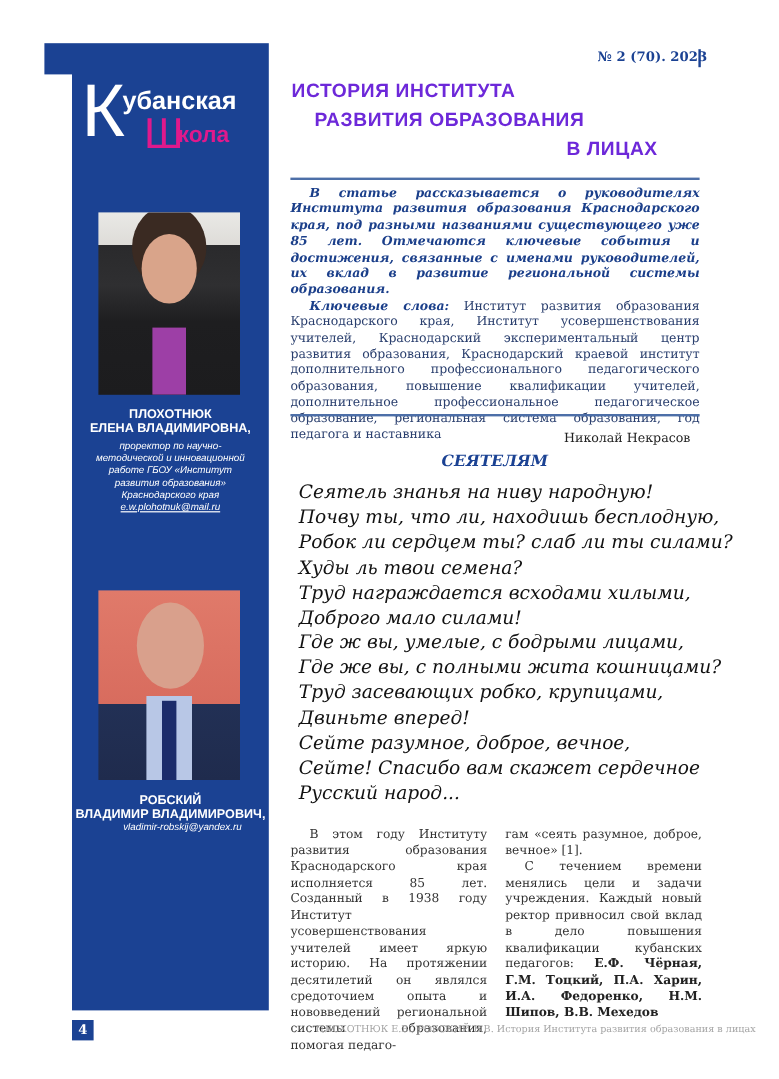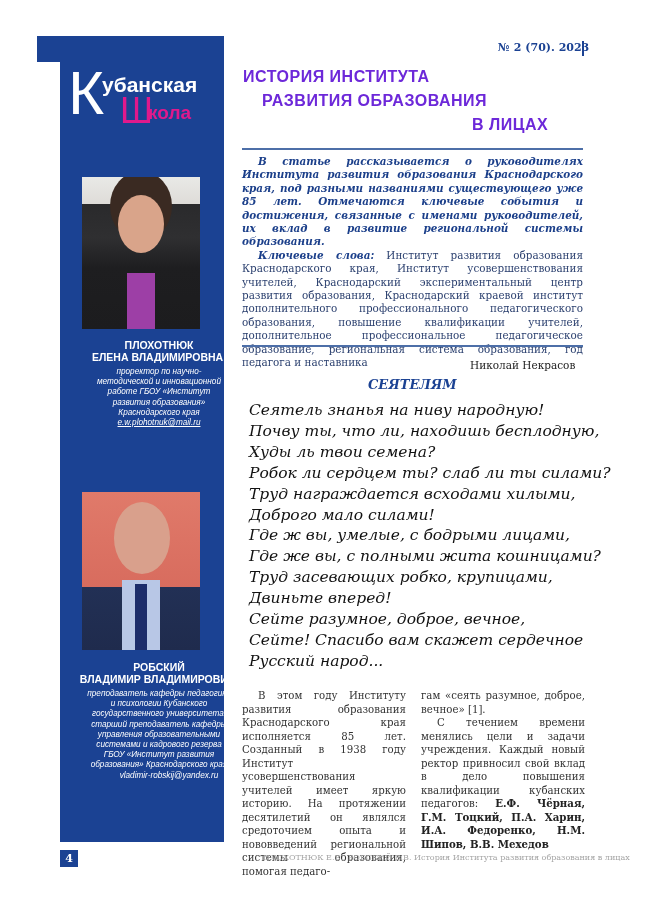--- a/index.html
+++ b/index.html
@@ -8,21 +8,21 @@
   .sidebar { position:absolute; left:60px; top:36px; width:164px; height:806px; background:#1b4293; }
   .logo { position:absolute; left:0; top:0; width:164px; height:110px; }
   .logo .big-k { position:absolute; left:8px; top:26px; font-family:"Liberation Sans", sans-serif; font-size:62px; line-height:62px; color:#ffffff; font-weight:400; }
   .logo .l1 { position:absolute; left:42px; top:37px; font-family:"Liberation Sans", sans-serif; font-size:21px; color:#ffffff; font-weight:bold; letter-spacing:0px; }
   .logo .big-sh { position:absolute; left:60px; top:57px; font-family:"Liberation Sans", sans-serif; font-size:36px; line-height:36px; color:#e0198c; }
   .logo .l2 { position:absolute; left:88px; top:66px; font-family:"Liberation Sans", sans-serif; font-size:19px; color:#e0198c; font-weight:bold; }
   .photo { position:absolute; left:22px; width:118px; border:0; }
   .photo1 { top:141px; height:152px; background:linear-gradient(180deg,#e9e9e6 0%,#dedcd8 18%,#2a2a2c 18%,#2f2f31 40%,#1e1e20 60%,#1c1c1e 100%); overflow:hidden; }
   .photo2 { top:456px; height:158px; background:linear-gradient(180deg,#e07a6a 0%,#d86c5e 60%,#223055 60%,#1f2b4d 100%); overflow:hidden; }
   .face { position:absolute; border-radius:50%; }
-  .person-info { position:absolute; left:0; width:164px; text-align:center; color:#ffffff; font-family:"Liberation Sans", sans-serif;padding-left:17px; }
+  .person-info { position:absolute; left:0; width:164px; text-align:center; color:#ffffff; font-family:"Liberation Sans", sans-serif; }
   .person-info .nm { font-weight:bold; font-size:10.5px; line-height:12px; }
   .person-info .ds { font-style:italic; font-size:8.2px; line-height:10.2px; margin-top:4px; }
   .issue { position:absolute; left:498px; top:41px; font-size:11px; font-weight:bold; color:#1b4293; }
   .issue-bar { position:absolute; left:582px; top:41px; width:1.5px; height:15px; background:#1b4293; }
   .title { position:absolute; font-family:"Liberation Sans", sans-serif; color:#6d28d9; font-size:16px; line-height:24px; letter-spacing:0.5px; }
   .rule { position:absolute; left:242px; width:341px; height:1.5px; background:#4d6fa8; }
   .abstract { position:absolute; left:242px; top:155px; width:341px; color:#1b3f8a; font-size:10.4px; line-height:13.4px; text-align:justify; }
   .abstract p { margin:0; text-indent:16px; }
   .abstract .lead { font-weight:bold; font-style:italic; }
   .abstract .kw-label { font-weight:bold; font-style:italic; }
@@ -66,21 +66,20 @@
   </div>
 
   <div class="photo photo2">
     <div class="face" style="left:32px;top:10px;width:56px;height:72px;background:#d9a08c;"></div>
     <div style="position:absolute;left:40px;top:88px;width:38px;height:70px;background:#b8c7e6;"></div>
     <div style="position:absolute;left:53px;top:92px;width:12px;height:66px;background:#1c2c6a;"></div>
   </div>
   <div class="person-info" style="top:625px;">
     <div class="nm">РОБСКИЙ</div>
     <div class="nm">ВЛАДИМИР ВЛАДИМИРОВИЧ,</div>
-    <div class="ds" style="padding:0 8px;">преподаватель кафедры педагогики и психологии Кубанского государственного университета, старший преподаватель кафедры управления образовательными системами и кадрового резерва ГБОУ «Институт развития образования» Краснодарского края</div>
     <div class="ds" style="margin-top:0;margin-left:20px;">vladimir-robskij@yandex.ru</div>
   </div>
 </aside>
 
 <div class="issue">№ 2 (70). 2023</div>
 <div class="issue-bar"></div>
 
 <h1 style="margin:0;">
   <span class="title" style="left:243px;top:65px;">ИСТОРИЯ ИНСТИТУТА</span>
   <span class="title" style="left:262px;top:89px;">РАЗВИТИЯ ОБРАЗОВАНИЯ</span>
@@ -94,22 +93,22 @@
   <p><span class="kw-label">Ключевые слова:</span> <span class="kw">Институт развития образования Краснодарского края, Институт усовершенствования учителей, Краснодарский экспериментальный центр развития образования, Краснодарский краевой институт дополнительного профессионального педагогического образования, повышение квалификации учителей, дополнительное профессиональное педагогическое образование, региональная система образования, год педагога и наставника</span></p>
 </section>
 
 <div class="rule" style="top:345px;"></div>
 
 <div class="author">Николай Некрасов</div>
 <div class="poem-title">СЕЯТЕЛЯМ</div>
 <div class="poem">
   <div>Сеятель знанья на ниву народную!</div>
   <div>Почву ты, что ли, находишь бесплодную,</div>
+  <div>Робок ли сердцем ты? слаб ли ты силами?</div>
   <div>Худы ль твои семена?</div>
-  <div>Робок ли сердцем ты? слаб ли ты силами?</div>
   <div>Труд награждается всходами хилыми,</div>
   <div>Доброго мало силами!</div>
   <div>Где ж вы, умелые, с бодрыми лицами,</div>
   <div>Где же вы, с полными жита кошницами?</div>
   <div>Труд засевающих робко, крупицами,</div>
   <div>Двиньте вперед!</div>
   <div>Сейте разумное, доброе, вечное,</div>
   <div>Сейте! Спасибо вам скажет сердечное</div>
   <div>Русский народ...</div>
 </div>

